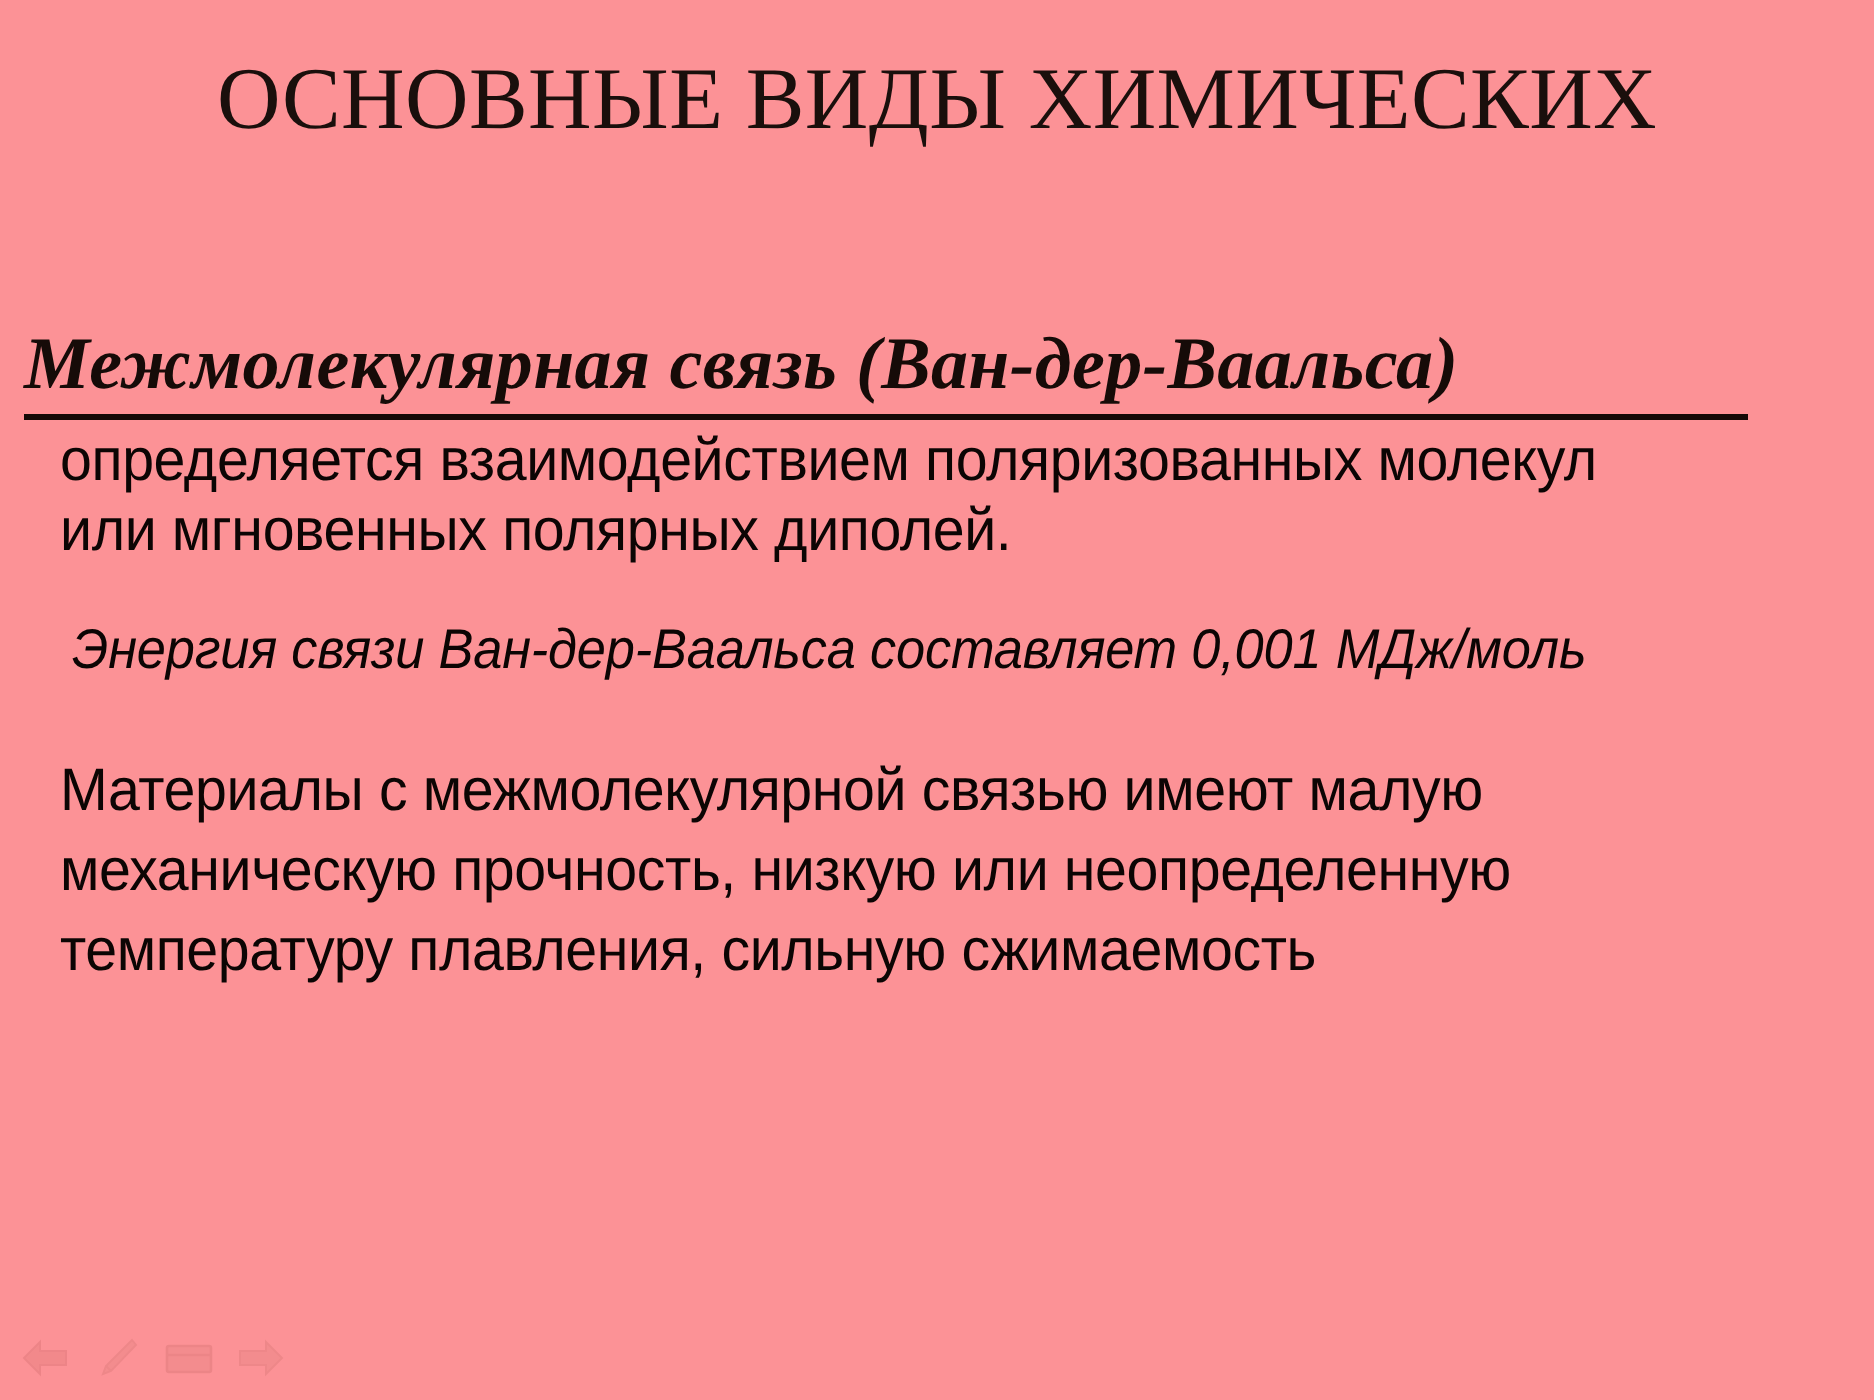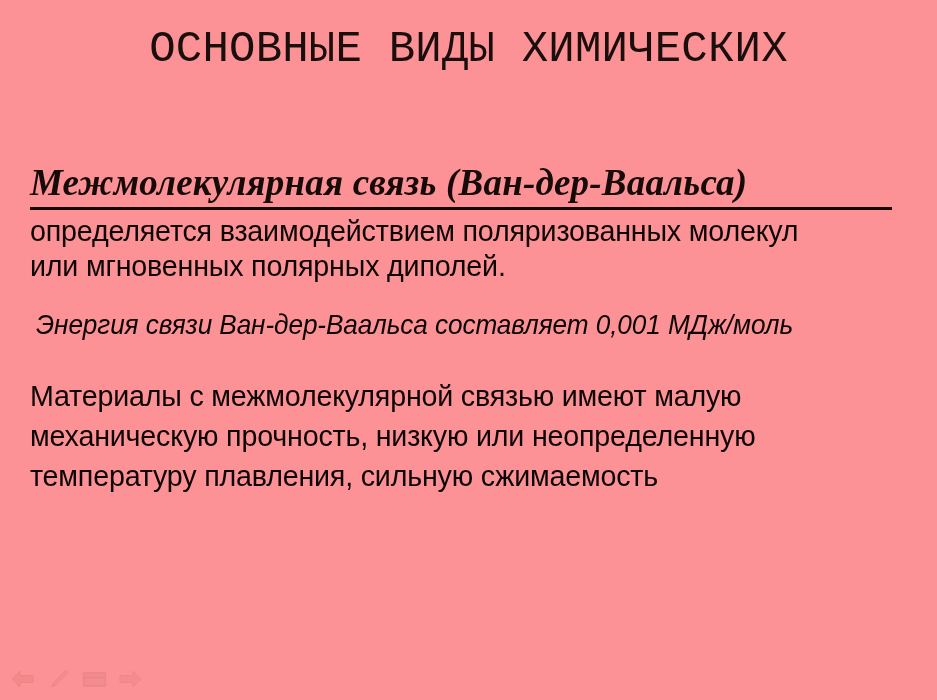--- a/index.html
+++ b/index.html
@@ -23,21 +23,21 @@
     box-sizing: border-box;
   }
 
   
   #title-block {
     position: absolute;
     left: 0;
     top: 22px;
     width: 937px;
     text-align: center;
-    font-family: Liberation Mono, monospace;
+    font-family: Liberation Serif, serif;
     color: #1a0f0c;
     font-size: 44px;
     line-height: 55px;
     letter-spacing: 0.2px;
     white-space: nowrap;
   }
   #title-block .tline {
     display: block;
   }
 
@@ -52,21 +52,21 @@
 
   
   #para-intro {
     position: absolute;
     left: 0;
     top: 0;
     width: 937px;
   }
   #vdw-heading {
     display: block;
-    margin-left: 30px;
+    margin-left: 12px;
     width: 862px;
     font-family: "Liberation Serif", "DejaVu Serif", serif;
     font-style: italic;
     font-weight: bold;
     font-size: 37px;
     line-height: 46px;
     letter-spacing: 0.2px;
     border-bottom: 3px solid #140907;
     padding-bottom: 1px;
     white-space: nowrap;

